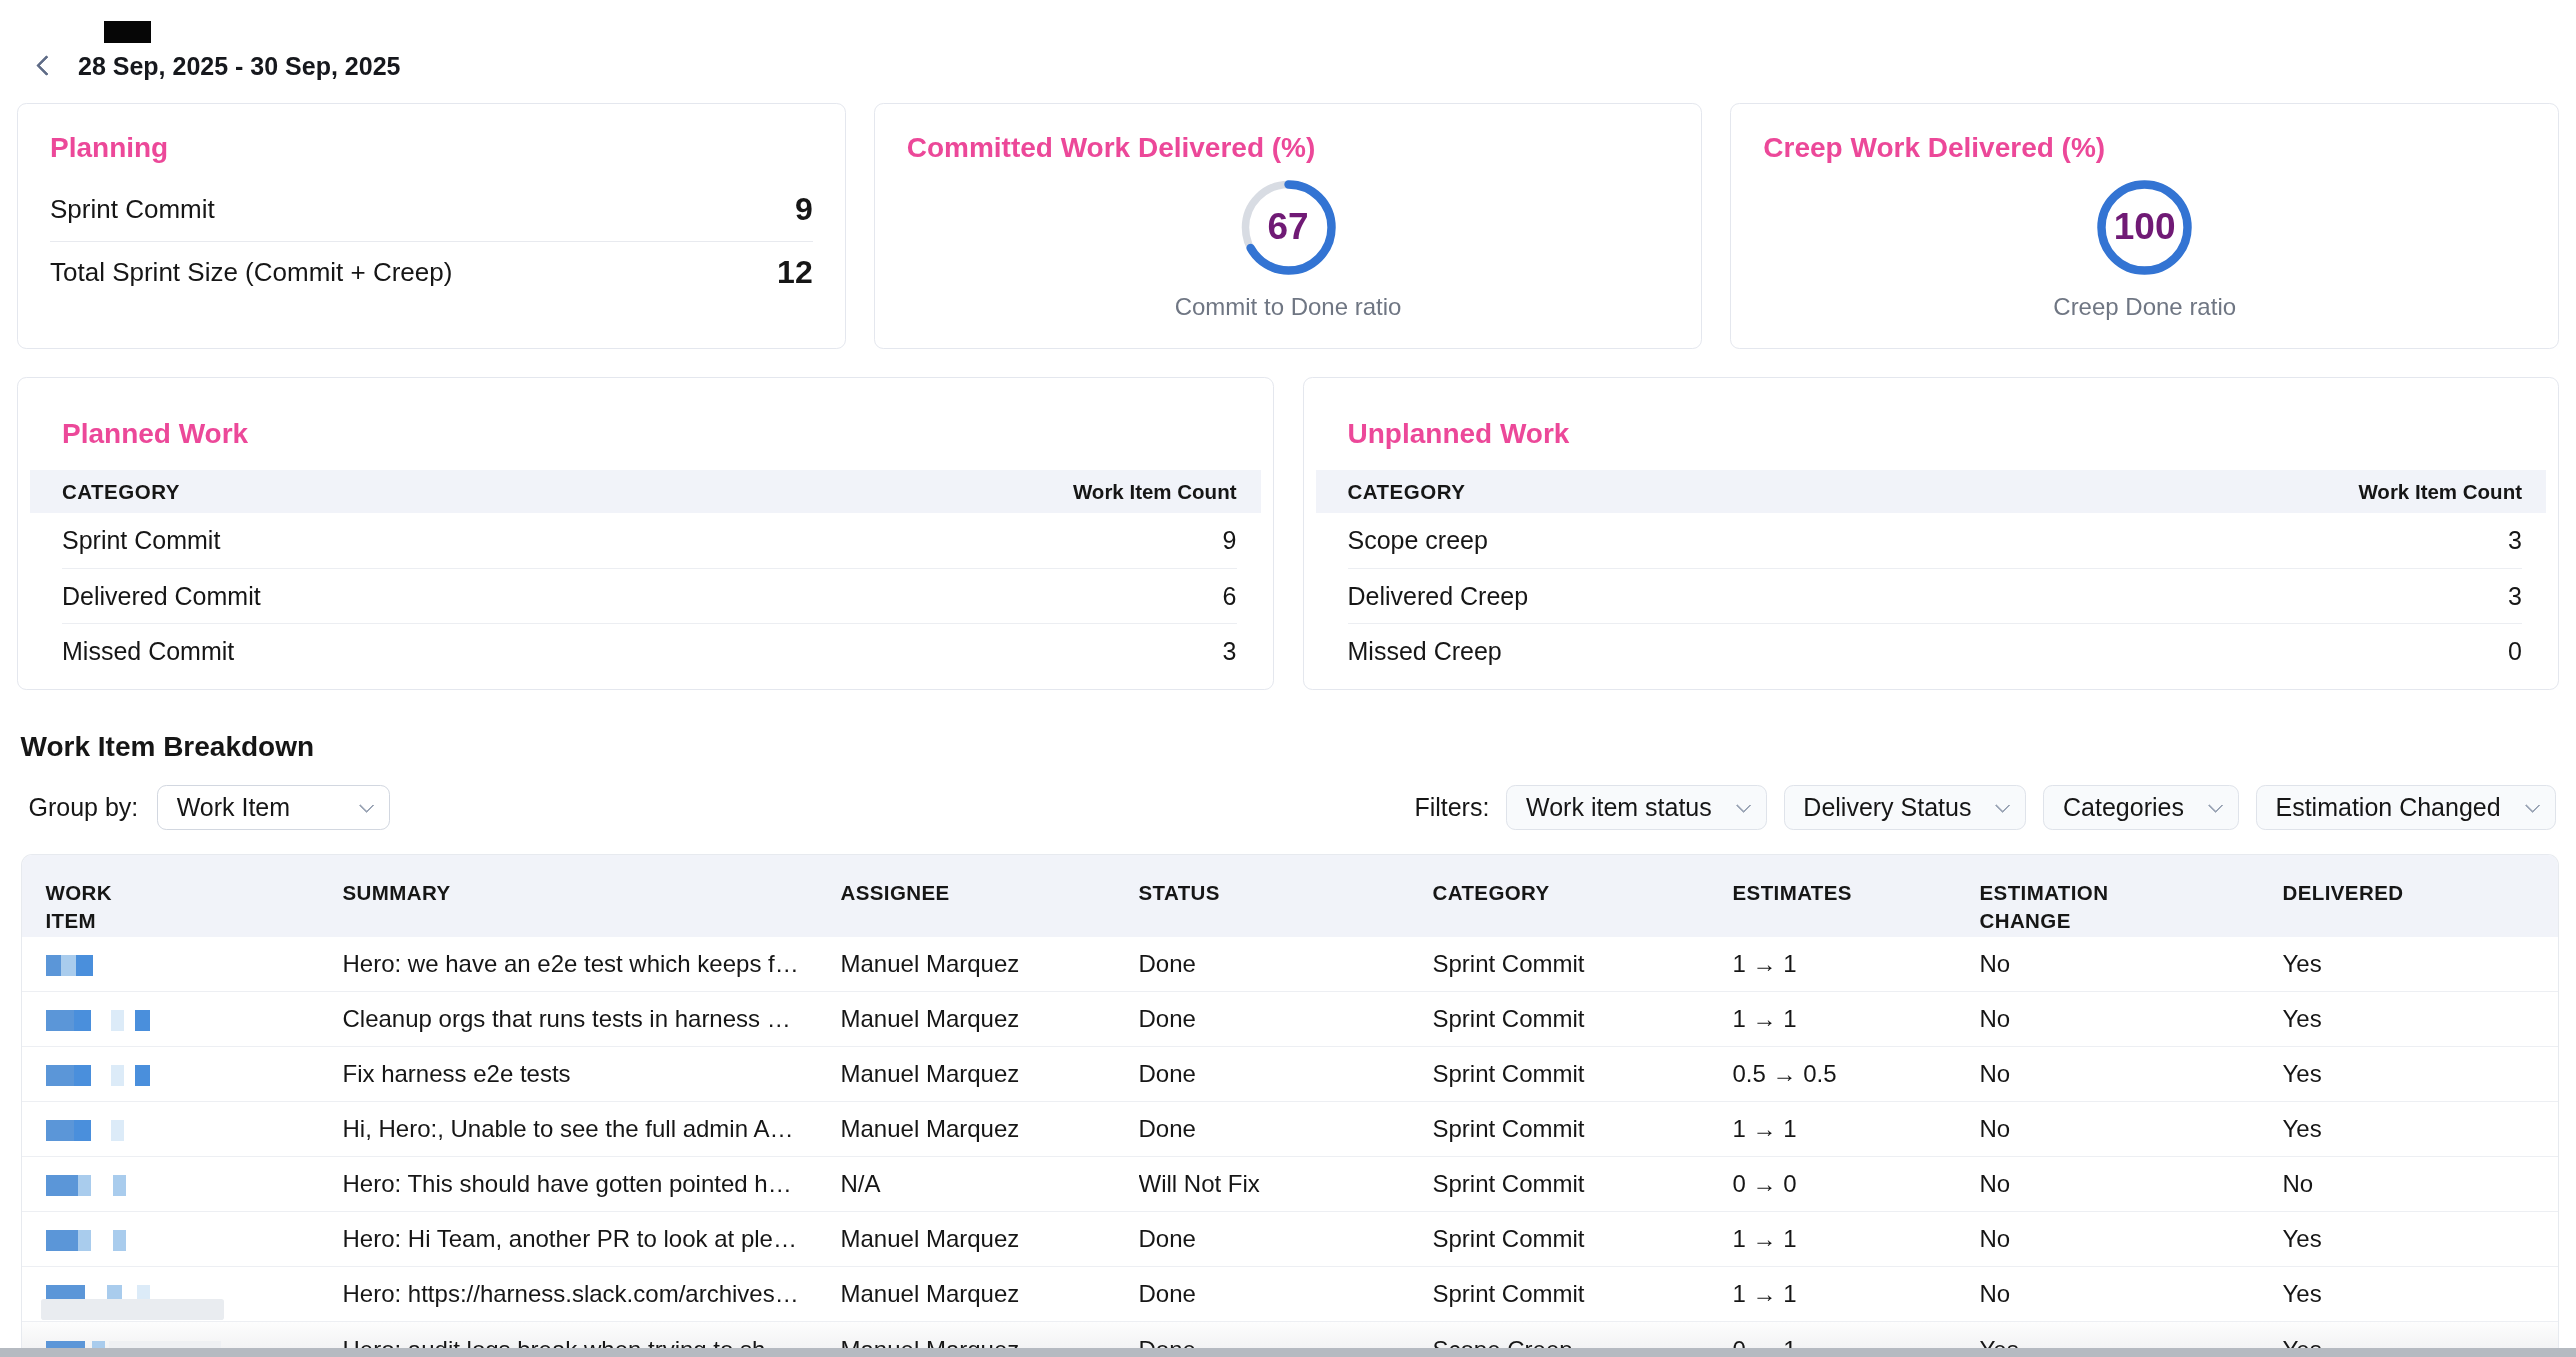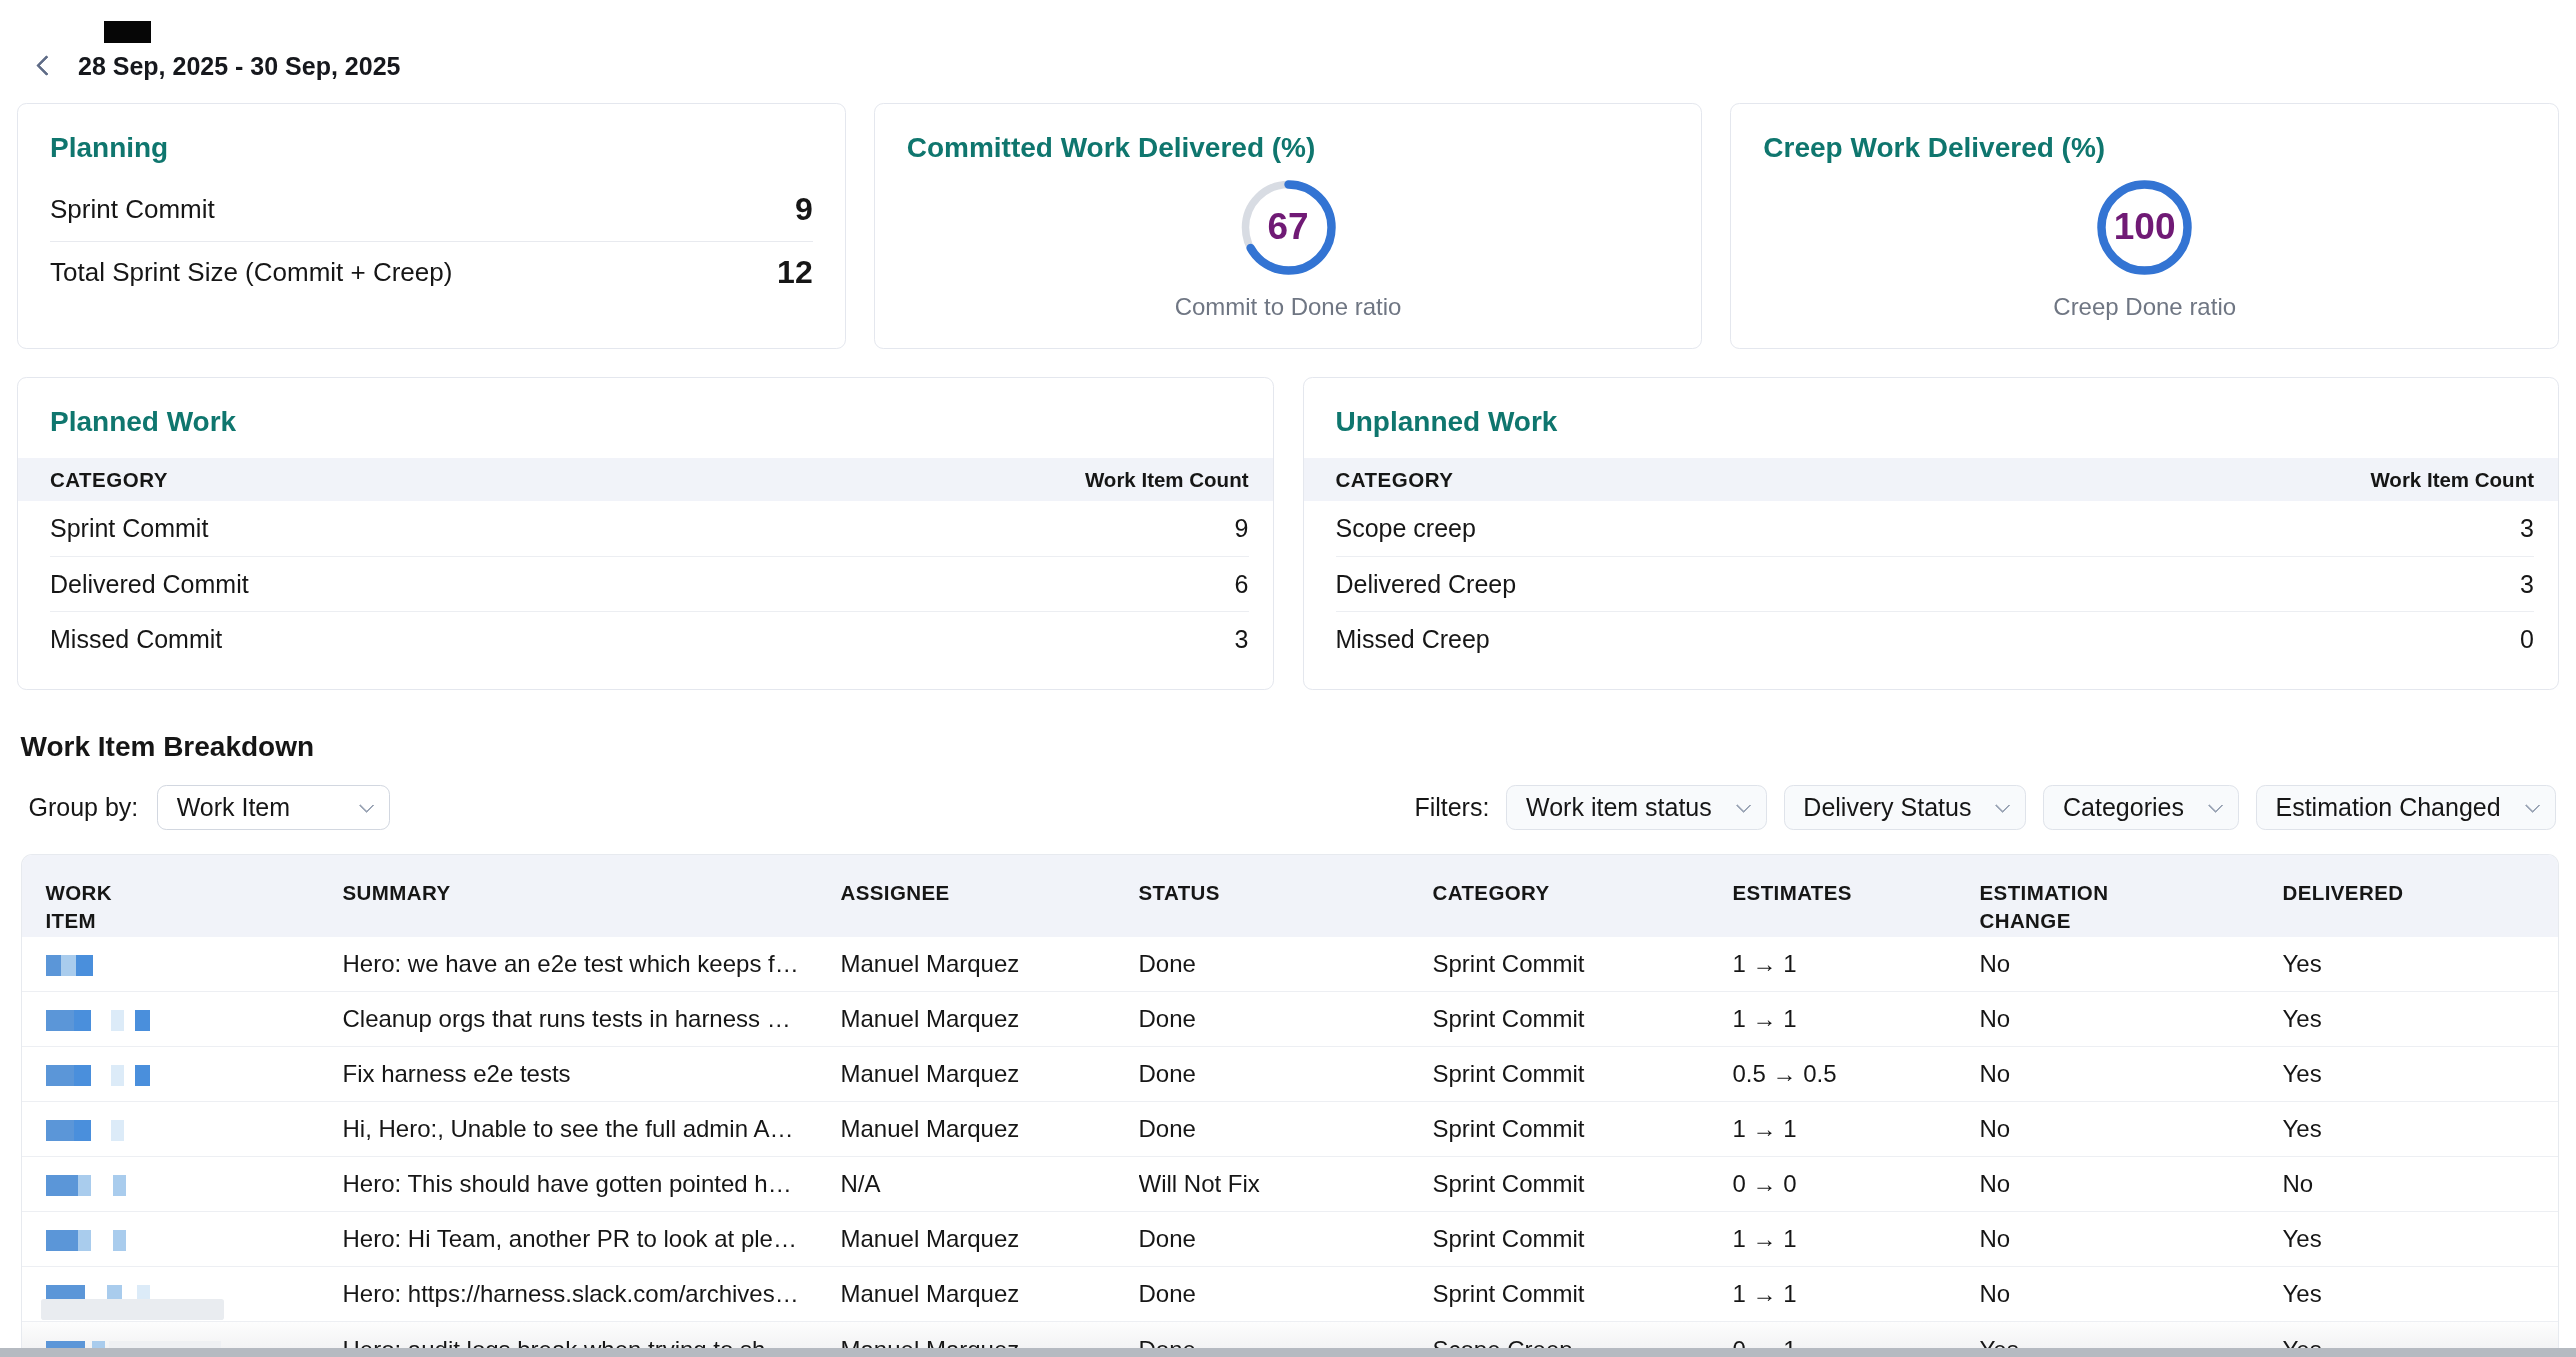--- a/index.html
+++ b/index.html
@@ -22,41 +22,41 @@
   .header-text { margin-left:13px; }
   .redacted-title { width:47px; height:22.4px; background:#060606; margin:7.5px 0 9.3px 26px; }
   .date-range { font-size:25px; color:#16181d;font-weight:bold; }
 
   
   .cards-row { display:flex; gap:28px; margin:18.7px 17px 0; }
   .card {
     border:0.9px solid #e4e7ee; border-radius:9.3px; background:#fff;
     height:246px; flex:1 1 0; padding:28px 32px; position:relative;
   }
-  .card-title { font-size:28px; font-weight:bold; color:#0f766e; }
+  .card-title { font-size:28px; font-weight:bold; color:#ec4899; }
 
   .metric-rows { margin-top:15px; }
   .metric-row { display:flex; justify-content:space-between; align-items:center; height:62px; }
   .metric-row + .metric-row { border-top:0.9px solid #e8eaef; }
   .metric-label { font-size:26px; }
   .metric-value { font-size:32px; font-weight:bold; }
 
   .donut-wrap { display:flex; flex-direction:column; align-items:center; margin-top:13px; }
   .donut-box { position:relative; width:101px; height:101px; }
   .donut-num {
     position:absolute; inset:0; display:flex; align-items:center; justify-content:center;
     font-size:37px; font-weight:bold; color:#701a75;
   }
   .donut-caption { margin-top:15px; font-size:24px; color:#6f7683; }
 
   
   .tables-row { display:flex; gap:29px; margin:28px 17px 0; }
   .table-card {
     border:0.9px solid #e4e7ee; border-radius:9.3px; background:#fff;
-    flex:1 1 0; height:313px; padding:0; overflow:hidden;
+    flex:1 1 0; height:313px; padding:12px; overflow:hidden;
   }
   .table-card .card-title { padding:28px 32px 20.5px; }
   .pw-header {
     background:#f1f3f9; height:43px; display:flex; align-items:center;
     justify-content:space-between; padding:0 24px 0 32px;
   }
   .pw-header .col-left { font-size:20.5px; font-weight:bold; letter-spacing:0.5px; }
   .pw-header .col-right { font-size:20.5px; font-weight:bold; }
   .pw-body { padding:0 24px 0 32px; }
   .pw-row { display:flex; justify-content:space-between; align-items:center; height:55px; font-size:25px; }

